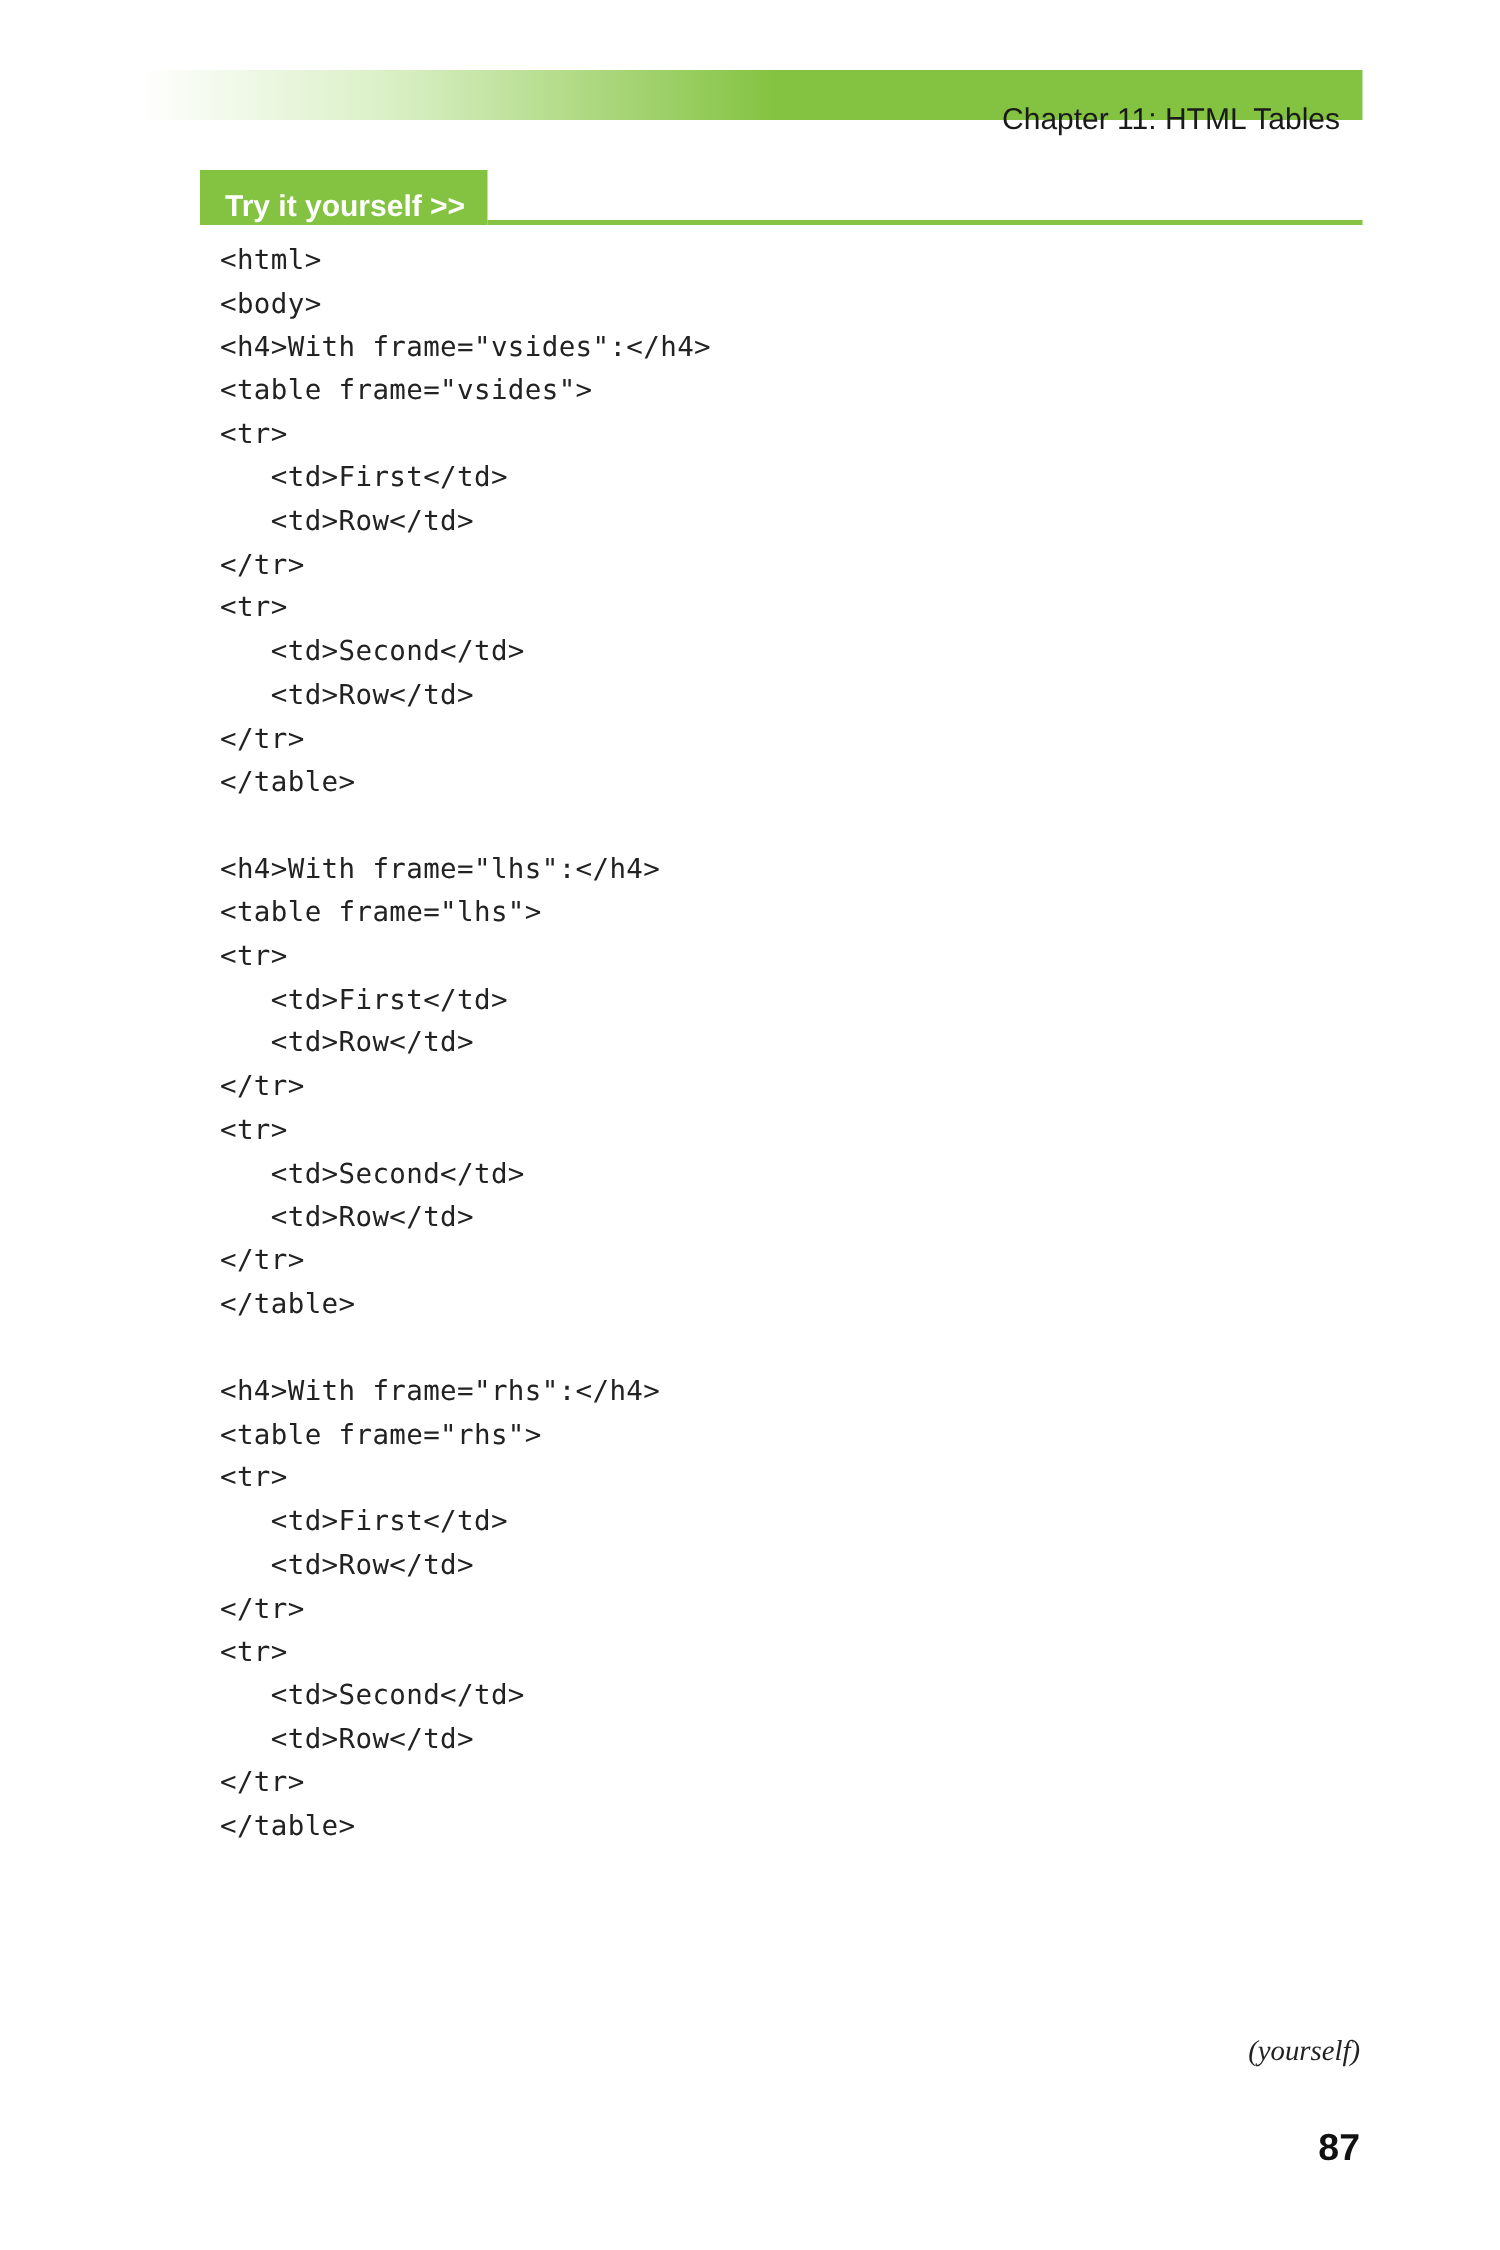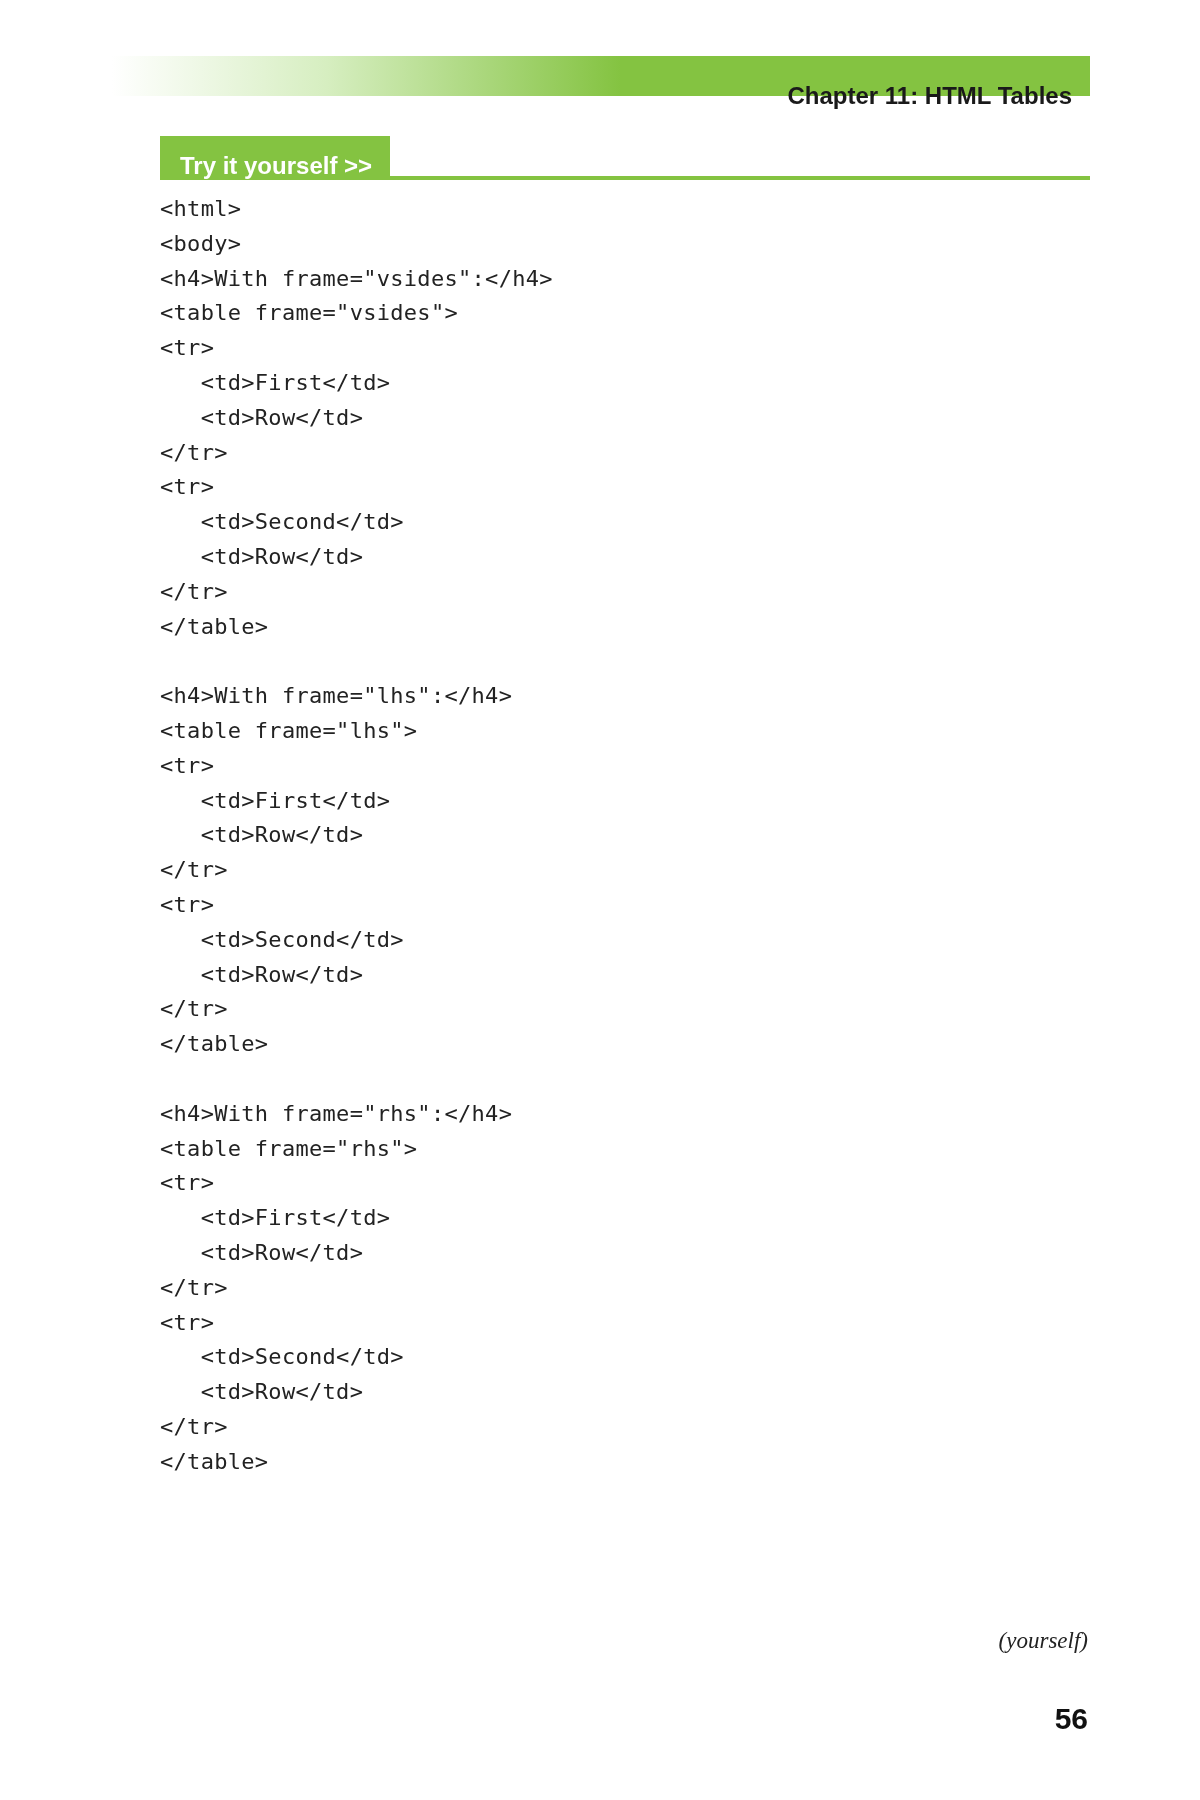--- a/index.html
+++ b/index.html
@@ -25,21 +25,21 @@
     height: 40px;
     background: linear-gradient(to right, #ffffff 0%, #d6eec0 22%, #84c341 52%, #84c341 100%);
     display: flex;
     align-items: center;
     justify-content: flex-end;
     padding-right: 18px;
     box-sizing: border-box;
   }
   .chapter-bar span {
     font-family: "Myriad Pro", "Segoe UI", Arial, sans-serif;
-    font-weight: 700;
+    font-weight: 400;
     font-size: 24px;
     color: #1a1a1a;
     margin-top: 40px;
   }
   .try-row {
     position: absolute;
     top: 136px;
     left: 160px;
     width: 930px;
     height: 44px;
@@ -58,21 +58,21 @@
     white-space: nowrap;
   }
   .try-rule {
     flex: 1;
     border-bottom: 4px solid #84c341;
     margin-bottom: 0;
   }
   .code-block {
     position: absolute;
     top: 192px;
-    left: 160px;
+    left: 176px;
     width: 900px;
     font-family: "Lucida Sans Typewriter", "Consolas", "Menlo", monospace;
     font-size: 22px;
     line-height: 34.8px;
     white-space: pre;
     color: #222;
     letter-spacing: 0.3px;
   }
   .continued {
     position: absolute;
@@ -141,15 +141,15 @@
    &lt;td&gt;Row&lt;/td&gt;
 &lt;/tr&gt;
 &lt;tr&gt;
    &lt;td&gt;Second&lt;/td&gt;
    &lt;td&gt;Row&lt;/td&gt;
 &lt;/tr&gt;
 &lt;/table&gt;</div>
 
   <div class="continued">(yourself)</div>
 
-  <div class="page-number">56</div>
+  <div class="page-number">87</div>
 
 </div>
 
 </body></html>

